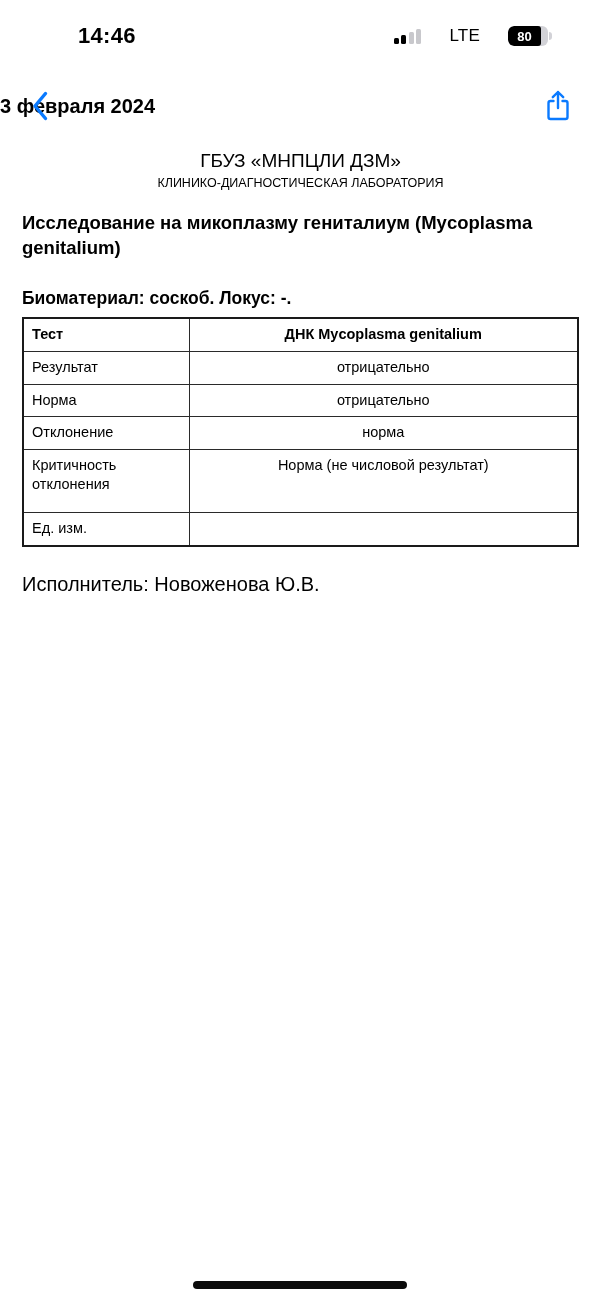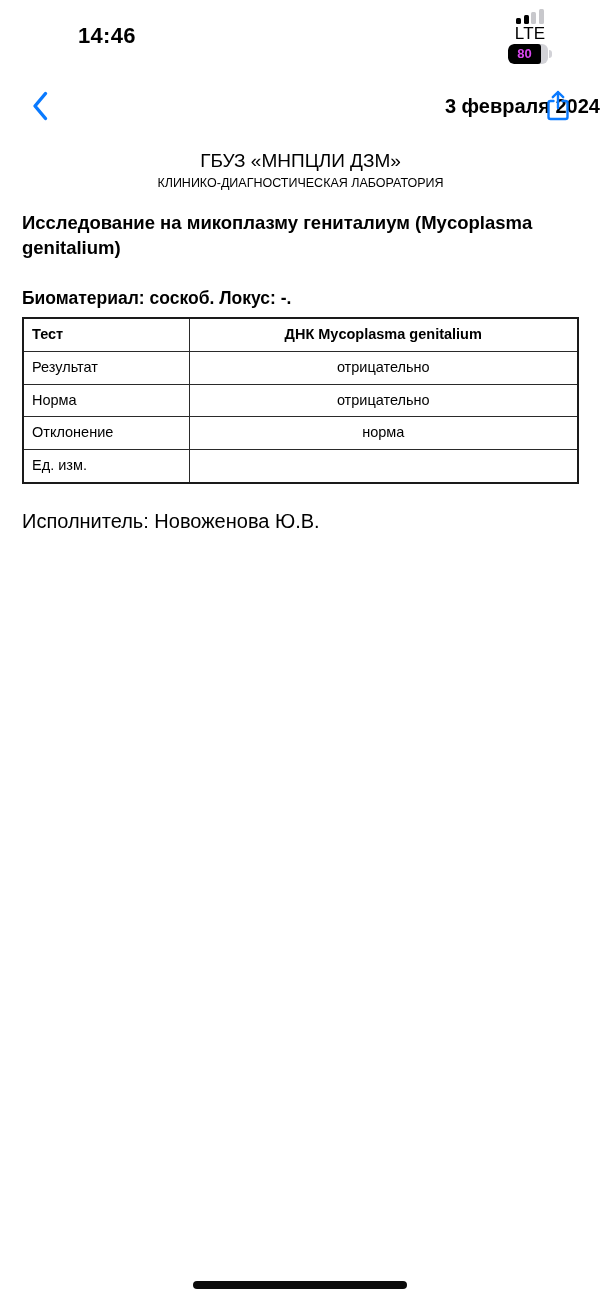--- a/index.html
+++ b/index.html
@@ -13,48 +13,48 @@
   }
 
   
   .status-bar {
     position: absolute; top: 0; left: 0; right: 0; height: 62px;
     display: flex; align-items: center; justify-content: space-between;
     padding: 10px 48px 0 78px;
     text-align: right;
   }
   .status-time { font-size: 22px; font-weight: 700; letter-spacing: 0.3px; }
-  .status-right { display: flex; align-items: center; gap: 0; flex-direction: column; }
+  .status-right { display: flex; align-items: center; gap: 28px; }
   .signal { display: flex; align-items: flex-end; gap: 2.5px; height: 15px; }
   .signal span { width: 5px; border-radius: 1.5px; background: #c8c8cc; display: block; }
   .signal span:nth-child(1) { height: 6px;  background: #000; }
   .signal span:nth-child(2) { height: 9px;  background: #000; }
   .signal span:nth-child(3) { height: 12px; }
   .signal span:nth-child(4) { height: 15px; }
   .net-label { font-size: 17px; font-weight: 500; letter-spacing: 0.2px; }
   .battery { display: flex; align-items: center; }
   .battery-body {
     position: relative; width: 40px; height: 20px; border-radius: 6px;
     background: #d2d2d7; overflow: hidden;
   }
   .battery-fill {
     position: absolute; left: 0; top: 0; bottom: 0; width: 82%;
     background: #000; border-radius: 6px 3px 3px 6px;
     display: flex; align-items: center; justify-content: center;
   }
-  .battery-fill span { color: #d946ef; font-size: 13px; font-weight: 700; }
+  .battery-fill span { color: #ffffff; font-size: 13px; font-weight: 700; }
   .battery-cap {
     width: 3px; height: 8px; margin-left: 1px;
     background: #d2d2d7; border-radius: 0 3px 3px 0;
   }
 
   
   .nav-bar {
     position: absolute; top: 80px; left: 0; right: 0; height: 52px;
-    display: flex; align-items: center; justify-content: flex-end;
+    display: flex; align-items: center; justify-content: flex-start;
   }
   .nav-title { font-size: 20px; font-weight: 600; }
   .nav-back {
     position: absolute; left: 20px; top: 6px; width: 40px; height: 40px;
     display: flex; align-items: center; justify-content: center; cursor: pointer;
     background: none; border: none;
   }
   .nav-share {
     position: absolute; right: 20px; top: 4px; width: 44px; height: 44px;
     display: flex; align-items: center; justify-content: center; cursor: pointer;
@@ -149,20 +149,24 @@
         <td class="cell-value">отрицательно</td>
       </tr>
       <tr>
         <td class="cell-label">Норма</td>
         <td class="cell-value">отрицательно</td>
       </tr>
       <tr>
         <td class="cell-label">Отклонение</td>
         <td class="cell-value">норма</td>
       </tr>
+      <tr class="tall-row">
+        <td class="cell-label">Критичность отклонения</td>
+        <td class="cell-value">Норма (не числовой результат)</td>
+      </tr>
       <tr>
         <td class="cell-label">Ед. изм.</td>
         <td class="cell-value"></td>
       </tr>
     </tbody>
   </table>
 
   <div class="executor">Исполнитель: Новоженова Ю.В.</div>
 </div>
 

